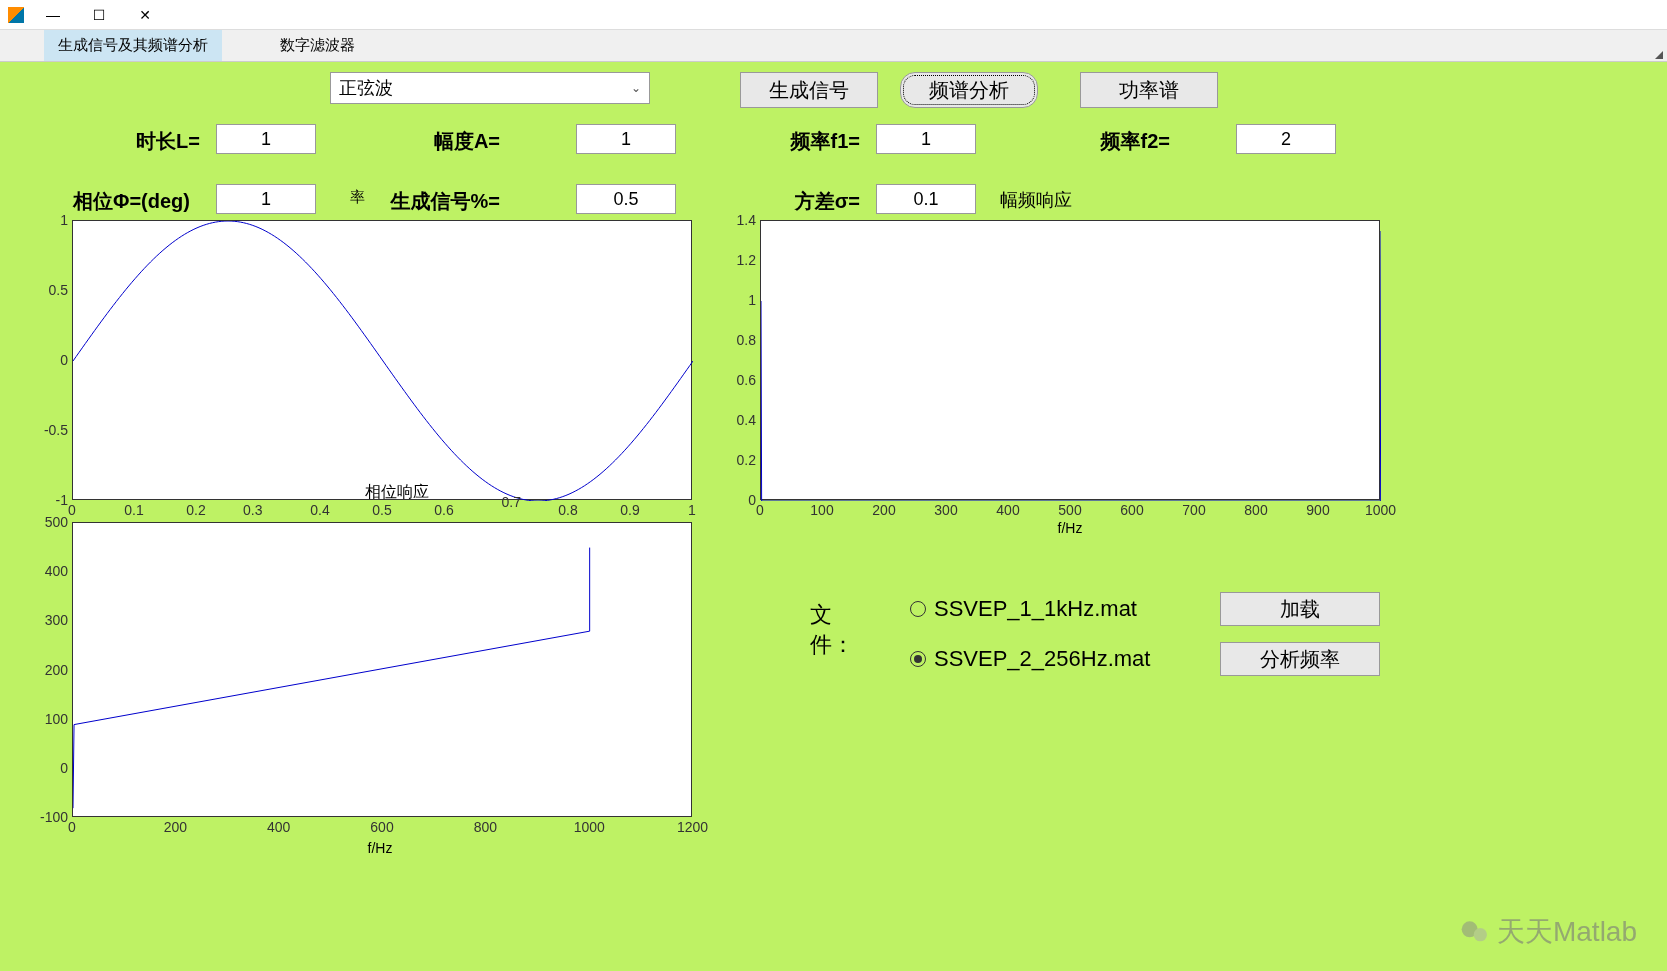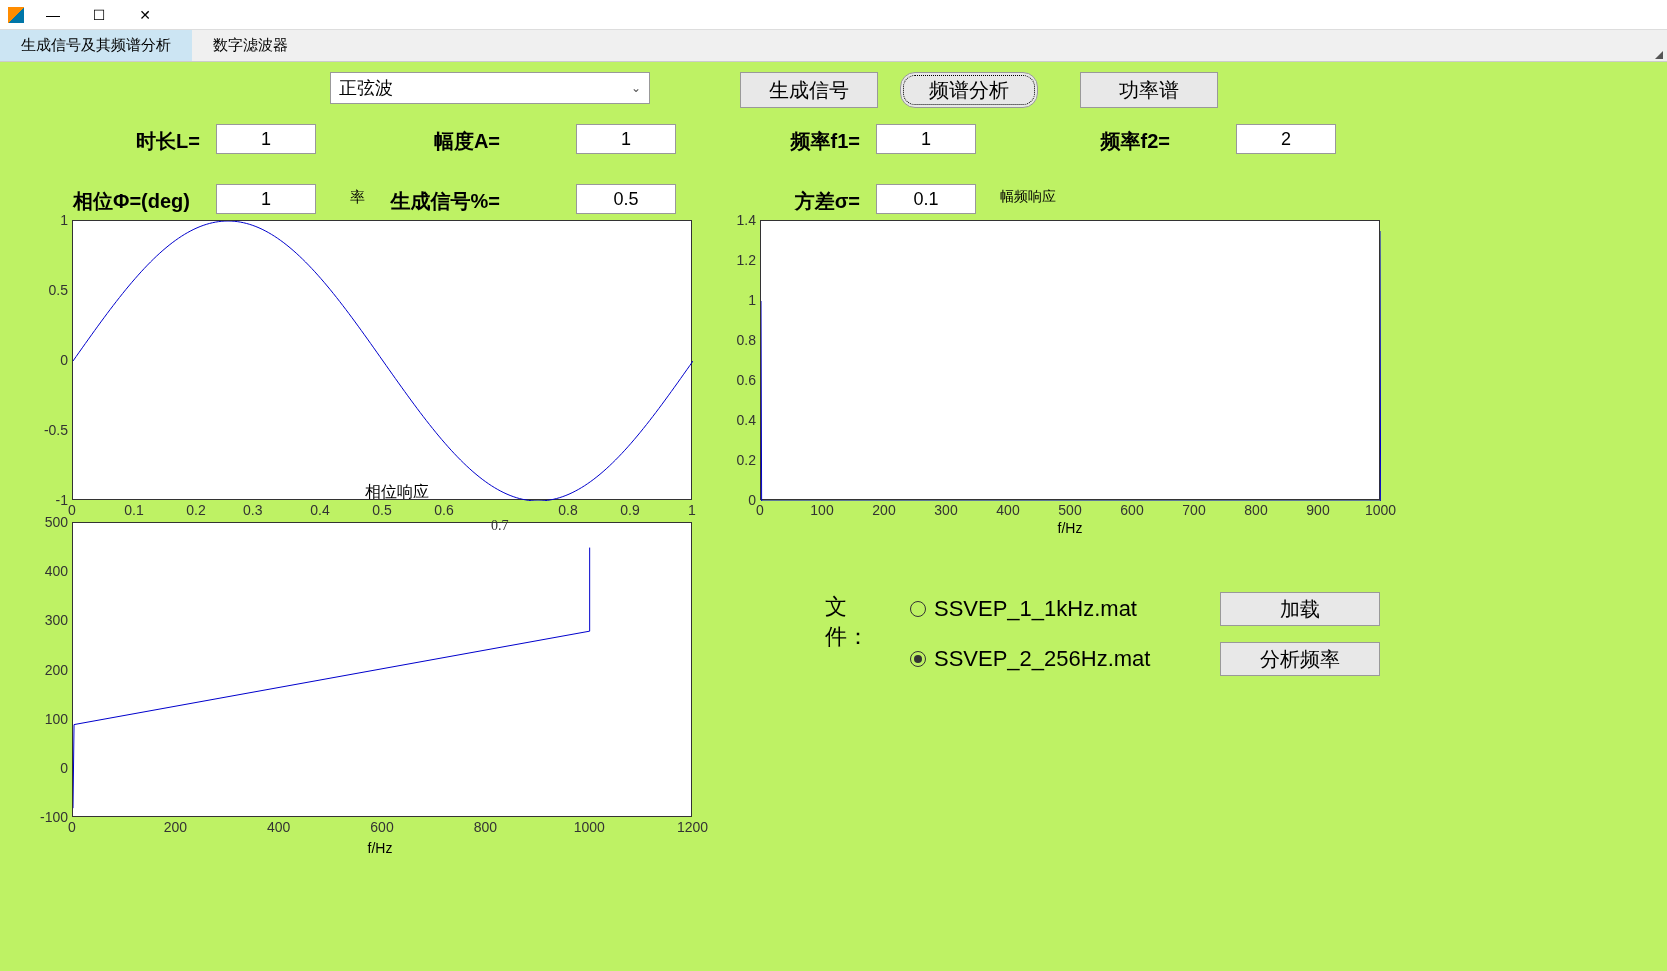--- a/index.html
+++ b/index.html
@@ -5,40 +5,40 @@
 * { box-sizing: border-box; margin: 0; padding: 0; }
 body { font-family: "Microsoft YaHei", Arial, sans-serif; background: #f0f0f0; width: 1667px; height: 971px; overflow: hidden; }
 
 .titlebar { height: 30px; background: #fff; display: flex; align-items: center; padding: 0 8px; border-bottom: 1px solid #ddd; }
 .titlebar .app-icon { width: 16px; height: 16px; background: linear-gradient(135deg, #ff8c00 0%, #ff8c00 50%, #0076a8 50%, #0076a8 100%); margin-right: 6px; }
 .titlebar .title { font-size: 14px; flex: 1; }
 .titlebar .win-controls { display: flex; gap: 0; }
 .titlebar .win-btn { width: 46px; height: 28px; display: flex; align-items: center; justify-content: center; font-size: 14px; cursor: pointer; }
 
 .tabbar { height: 32px; background: #f0f0f0; display: flex; align-items: stretch; border-bottom: 1px solid #ccc; position: relative; }
-.tab { padding: 6px 21px; font-size: 15px; cursor: pointer; display: flex; align-items: center; }
+.tab { padding: 6px 14px; font-size: 15px; cursor: pointer; display: flex; align-items: center; margin-left: 44px; }
 .tab.active { background: #cce5f3; }
 .tab-corner { position: absolute; right: 4px; bottom: 2px; width: 0; height: 0; border-right: 8px solid #555; border-top: 8px solid transparent; }
 
 .content { position: relative; width: 100%; height: calc(100% - 62px); background: #bef264; }
 .dropdown { position: absolute; left: 330px; top: 2px; width: 320px; height: 32px; background: #fff; border: 1px solid #999; display: flex; align-items: center; padding: 0 8px; font-size: 18px; }
 .dropdown-arrow { margin-left: auto; font-size: 12px; color: #555; }
 
 .big-btn { position: absolute; top: 2px; width: 138px; height: 36px; background: #e8e8e8; border: 1px solid #999; text-align: center; font-size: 20px; line-height: 34px; cursor: pointer; }
 .big-btn.focus { outline: 1px dotted #000; outline-offset: -4px; }
 
 
 .param-label { position: absolute; font-size: 20px; font-weight: bold; text-align: right; }
 .param-input { position: absolute; width: 100px; height: 30px; background: #fff; border: 1px solid #999; text-align: center; font-size: 18px; line-height: 28px; }
 
 
 .chart { position: absolute; background: #fff; border: 1px solid #333; }
 .tick-label { position: absolute; font-size: 14px; color: #333; }
 .axis-label { position: absolute; font-size: 14px; text-align: center; }
-.overlap-label { position: absolute; font-size: 14px; color: #000; z-index: 5; }
+.overlap-label { position: absolute; font-size: 18px; color: #000; z-index: 5; }
 
 
 .file-section { position: absolute; left: 810px; top: 530px; }
 .file-label { font-size: 22px; font-weight: normal; }
 .radio-row { display: flex; align-items: center; gap: 8px; font-size: 22px; margin-bottom: 12px; }
 .radio { width: 16px; height: 16px; border: 1px solid #333; border-radius: 50%; display: inline-flex; align-items: center; justify-content: center; }
 .radio.selected::after { content: ''; width: 8px; height: 8px; background: #333; border-radius: 50%; }
 .small-btn { position: absolute; width: 160px; height: 34px; background: #e8e8e8; border: 1px solid #999; text-align: center; font-size: 20px; line-height: 32px; cursor: pointer; }
 
 .watermark { position: absolute; right: 30px; bottom: 20px; font-size: 28px; color: rgba(120,120,120,0.6); display: flex; align-items: center; gap: 6px; }
@@ -113,42 +113,49 @@
   <div class="axis-label" style="left:350px; top:778px; width:60px;">f/Hz</div>
 
   <div class="chart" id="chart3" style="left:760px; top:158px; width:620px; height:280px;">
     <svg width="620" height="280" viewBox="0 0 620 280">
       <path id="mag-path" stroke="#0000cc" stroke-width="1" fill="none" d="M0 80 L0.62 280 L619.38 280 L620 9.999999999999943 "></path>
     </svg>
   </div>
   <div class="axis-label" style="left:1040px; top:458px; width:60px;">f/Hz</div>
 
   <div class="file-section">
-    <span class="file-label" style="position:absolute; left:0; top:0;margin-left:15px;">文件：</span>
+    <span class="file-label" style="position:absolute; left:0; top:8px;">文件：</span>
     <div class="radio-row" style="position:absolute; left:100px; top:4px;">
       <span class="radio"></span>
       <span>SSVEP_1_1kHz.mat</span>
     </div>
     <div class="radio-row" style="position:absolute; left:100px; top:54px;">
       <span class="radio selected"></span>
       <span>SSVEP_2_256Hz.mat</span>
     </div>
     <div class="small-btn" style="left:410px; top:0;">加载</div>
     <div class="small-btn" style="left:410px; top:50px;">分析频率</div>
   </div>
 
+  <div class="watermark">
+    <svg class="wechat-icon" viewBox="0 0 24 24">
+      <circle cx="8" cy="10" r="6" fill="#888"></circle>
+        <circle cx="16" cy="14" r="5" fill="#aaa"></circle>
+    </svg>
+    <span>天天Matlab</span>
+  </div>
 
 <div class="tick-label" style="left: 57px; top: 440px; width: 30px; text-align: center;">0</div>
     <div class="tick-label" style="left: 119px; top: 440px; width: 30px; text-align: center;">0.1</div>
     <div class="tick-label" style="left: 181px; top: 440px; width: 30px; text-align: center;">0.2</div>
     <div class="tick-label" style="left: 243px; top: 440px; width: 30px; text-align: left;">0.3</div>
     <div class="tick-label" style="left: 305px; top: 440px; width: 30px; text-align: center;">0.4</div>
     <div class="tick-label" style="left: 367px; top: 440px; width: 30px; text-align: center;">0.5</div>
     <div class="tick-label" style="left: 429px; top: 440px; width: 30px; text-align: center;">0.6</div>
-    <div class="tick-label" style="left: 491px; top: 456px; width: 30px; text-align: left; font-family: Liberation Serif, serif;">0.7</div>
+    <div class="tick-label" style="left: 491px; top: 432px; width: 30px; text-align: right;">0.7</div>
     <div class="tick-label" style="left: 553px; top: 440px; width: 30px; text-align: center;">0.8</div>
     <div class="tick-label" style="left: 615px; top: 440px; width: 30px; text-align: center;">0.9</div>
     <div class="tick-label" style="left: 677px; top: 440px; width: 30px; text-align: center;">1</div>
     <div class="tick-label" style="left: 30px; top: 430px; width: 38px; text-align: right;">-1</div>
     <div class="tick-label" style="left: 30px; top: 360px; width: 38px; text-align: right;">-0.5</div>
     <div class="tick-label" style="left: 30px; top: 290px; width: 38px; text-align: right;">0</div>
     <div class="tick-label" style="left: 30px; top: 220px; width: 38px; text-align: right;">0.5</div>
     <div class="tick-label" style="left: 30px; top: 150px; width: 38px; text-align: right;">1</div>
     <div class="tick-label" style="left: 57px; top: 757px; width: 30px; text-align: center;">0</div>
     <div class="tick-label" style="left: 160.333px; top: 757px; width: 30px; text-align: center;">200</div>

